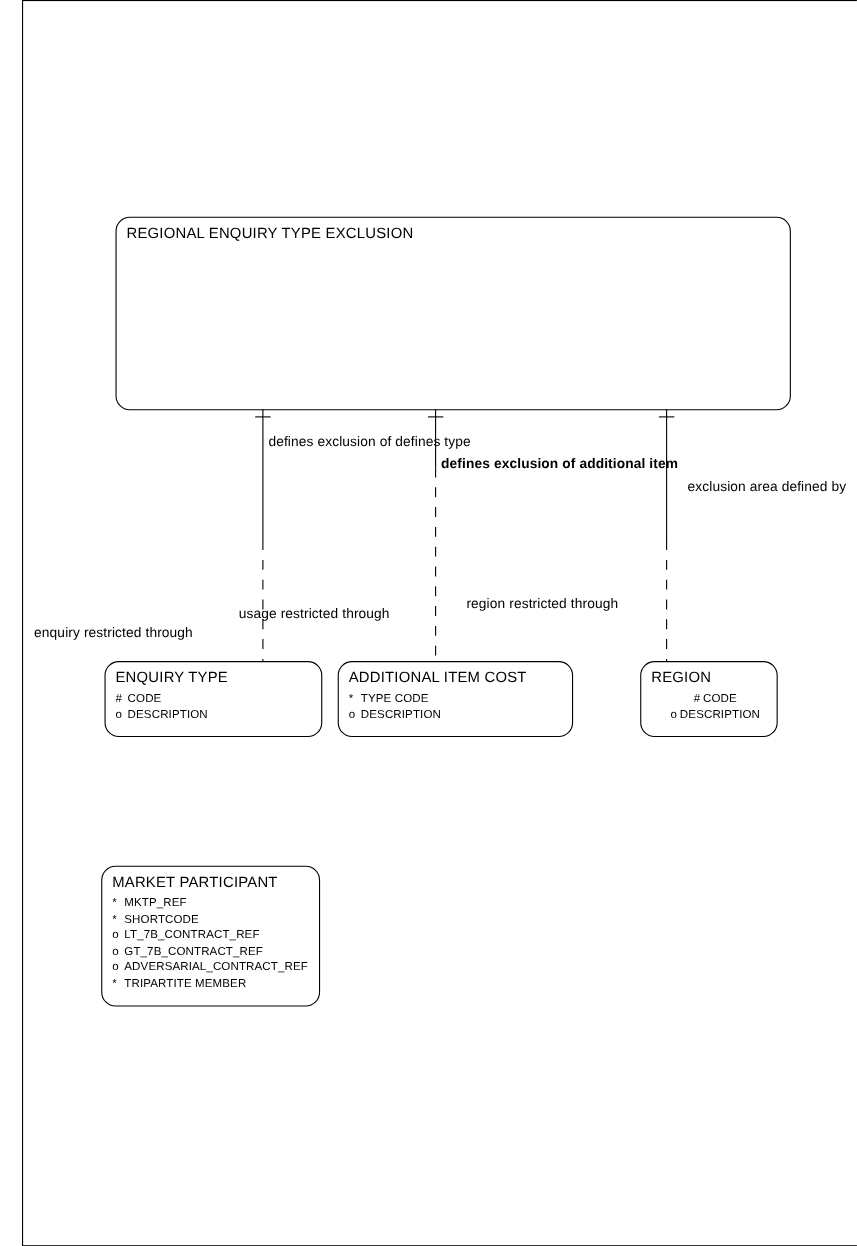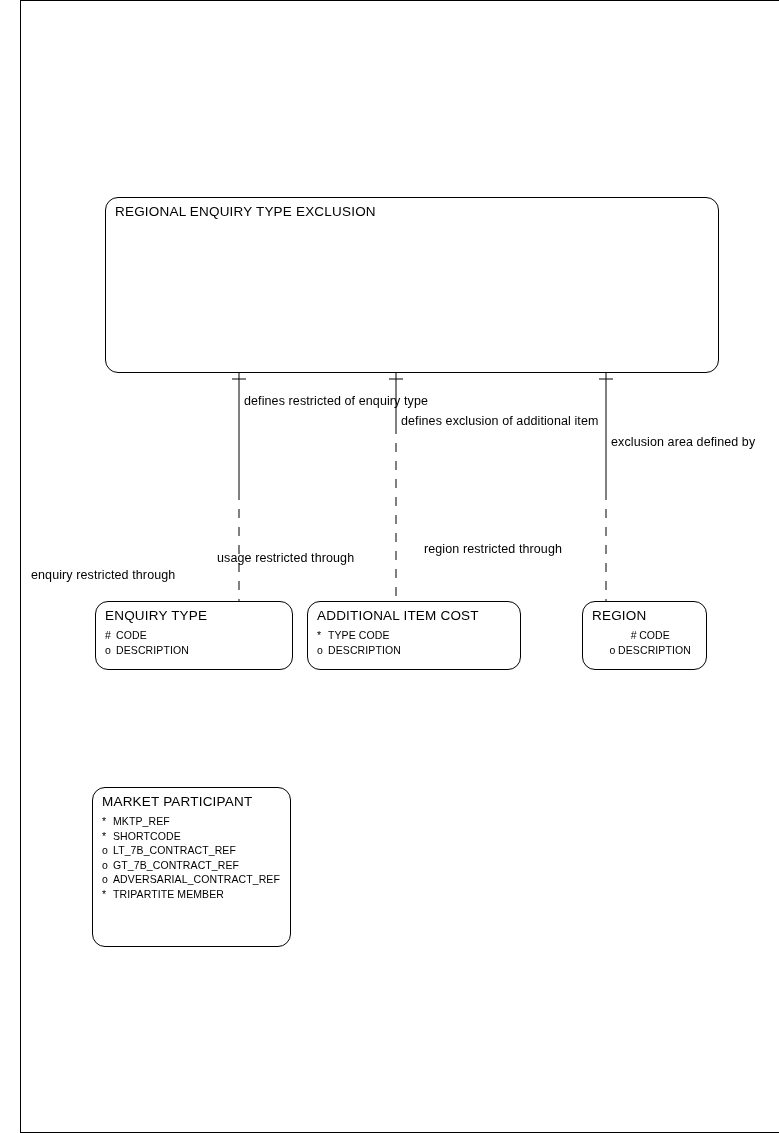--- a/index.html
+++ b/index.html
@@ -105,23 +105,23 @@
       <path d="M 585 372 L 585 361" stroke="#000000" stroke-width="1" fill="none"></path>
       <path d="M 585 372 L 593 361" stroke="#000000" stroke-width="1" fill="none"></path>
       <path d="M 578 378 L 592 378" stroke="#000000" stroke-width="1" fill="none"></path>
     </g>
   </svg>
 
   <div class="entity" style="left:84px; top:196px; width:614px; height:176px;">
     <span class="entity-title">REGIONAL ENQUIRY TYPE EXCLUSION</span>
   </div>
 
-  <span class="rel-label" style="left:223px; top:393px;">defines restricted of enquiry type</span>
-  <span class="rel-label" style="left:380px; top:413px;">defines exclusion of additional item</span>
-  <span class="rel-label" style="left:590px; top:434px;">exclusion area defined by</span>
+  <span class="rel-label" style="left:223px; top:393px;">defines exclusion of defines type</span>
+  <span class="rel-label" style="left:380px; top:413px;font-weight:bold;">defines exclusion of additional item</span>
+  <span class="rel-label" style="left:604px; top:434px;">exclusion area defined by</span>
 
   <span class="rel-label" style="left:10px; top:567px;">enquiry restricted through</span>
   <span class="rel-label" style="left:196px; top:550px;text-align:right;">usage restricted through</span>
   <span class="rel-label" style="left:403px; top:541px;">region restricted through</span>
 
   <div class="entity" style="left:74px; top:600px; width:198px; height:69px;">
     <span class="entity-title">ENQUIRY TYPE</span>
     <div class="attr-list">
       <span class="attr">
         <span class="attr-mark">#</span><span>CODE</span>
@@ -149,21 +149,21 @@
     <div class="attr-list">
       <span class="attr">
         <span class="attr-mark">#</span><span>CODE</span>
       </span>
       <span class="attr">
         <span class="attr-mark">o</span><span>DESCRIPTION</span>
       </span>
     </div>
   </div>
 
-  <div class="entity" style="left:71px; top:786px; width:199px; height:160px;">
+  <div class="entity" style="left:71px; top:786px; width:199px; height:128px;">
     <span class="entity-title">MARKET PARTICIPANT</span>
     <div class="attr-list">
       <span class="attr">
         <span class="attr-mark">*</span><span>MKTP_REF</span>
       </span>
       <span class="attr">
         <span class="attr-mark">*</span><span>SHORTCODE</span>
       </span>
       <span class="attr">
         <span class="attr-mark">o</span><span>LT_7B_CONTRACT_REF</span>

